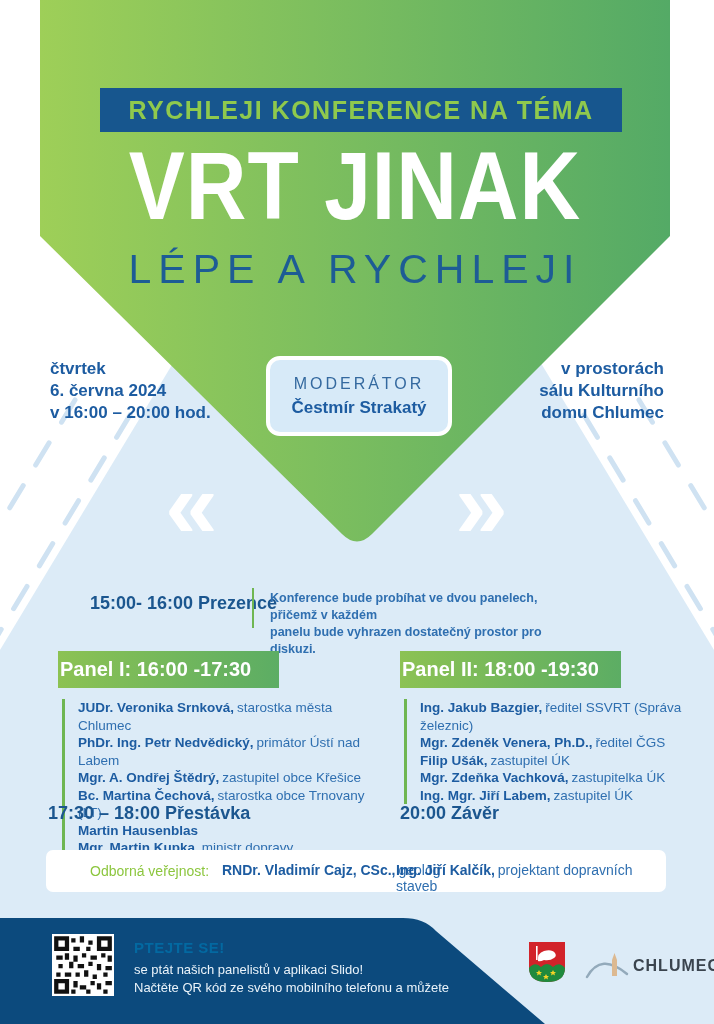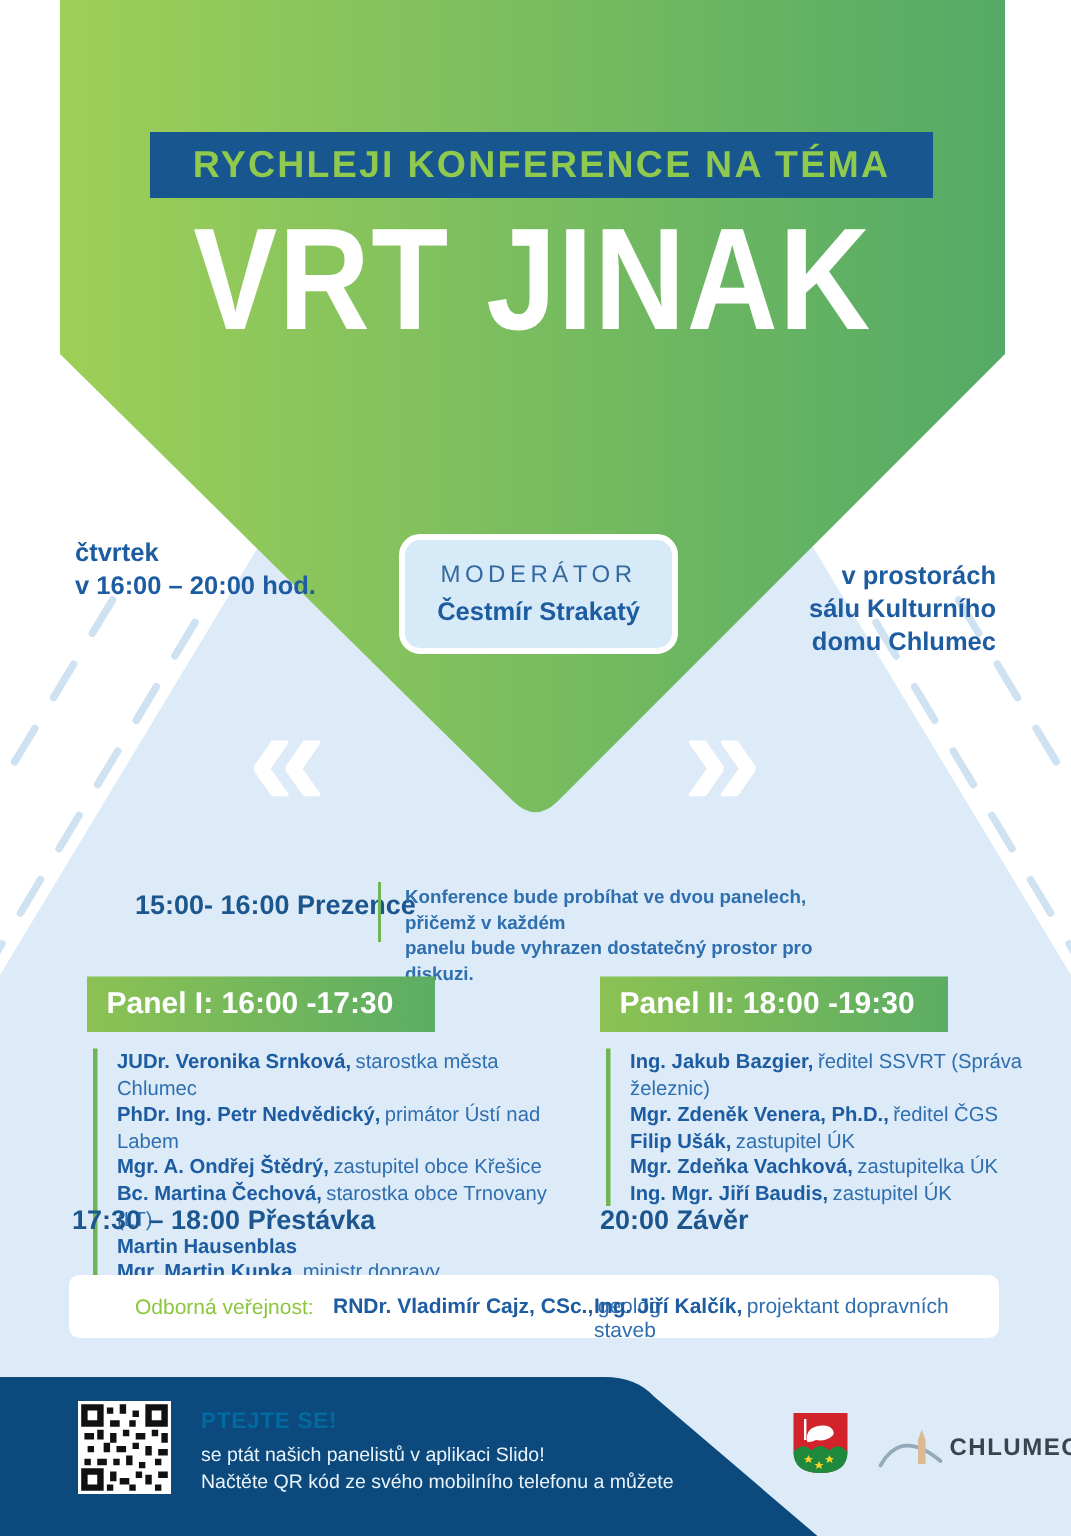--- a/index.html
+++ b/index.html
@@ -14,38 +14,38 @@
   .kicker{left:100px;top:88px;width:522px;height:44px;background:#17568e;
           display:flex;align-items:center;justify-content:center;
           color:#8fc94d;font-weight:bold;font-size:25px;letter-spacing:1.5px;}
   .title{left:40px;top:136px;width:630px;text-align:center;color:#ffffff;
          font-size:84px;font-weight:800;letter-spacing:1px;transform:scaleY(1.15);transform-origin:50% 50%;line-height:100px;}
   .subtitle{left:40px;top:246px;width:630px;text-align:center;color:#1d5c95;
             font-size:41px;font-weight:400;letter-spacing:7px;}
 
   
   .date-block{left:50px;top:358px;width:190px;color:#1d5ca1;font-weight:bold;font-size:17px;line-height:22px;}
-  .venue-block{left:466px;top:358px;width:198px;text-align:right;color:#1d5ca1;font-weight:bold;font-size:17px;line-height:22px;margin-top:15px;}
+  .venue-block{left:466px;top:358px;width:198px;text-align:right;color:#1d5ca1;font-weight:bold;font-size:17px;line-height:22px;}
   .moderator-box{left:266px;top:356px;width:178px;height:72px;background:#d7eaf8;
                  border:4px solid #ffffff;border-radius:14px;
                  display:flex;flex-direction:column;align-items:center;justify-content:center;gap:5px;}
   .moderator-label{color:#34699f;font-size:16px;letter-spacing:3px;}
   .moderator-name{color:#1d5ca1;font-size:17px;font-weight:bold;}
 
   .chevron{color:#ffffff;font-size:95px;font-weight:bold;line-height:95px;}
   .chev-left{left:165px;top:458px;}
   .chev-right{left:455px;top:458px;}
 
   
   .prezence-title{left:90px;top:593px;color:#1b568f;font-weight:bold;font-size:18px;}
   .prezence-divider{left:252px;top:588px;width:2px;height:40px;background:#6fb652;}
   .prezence-note{left:270px;top:590px;width:300px;color:#2f6fb0;font-size:12.5px;line-height:17px;font-weight:bold;}
 
   
-  .panel-header{height:37px;display:flex;align-items:center;padding-left:13px;
+  .panel-header{height:37px;display:flex;align-items:center;padding-left:2px;
                 background:linear-gradient(to right,#8cc253,#5cad64);
                 color:#ffffff;font-weight:bold;font-size:20px;width:219px;}
   .panel1-header{left:58px;top:651px;}
   .panel2-header{left:400px;top:651px;}
   .speaker-list{border-left:3px solid #6fb652;padding-left:13px;font-size:13.5px;line-height:17.5px;}
   .panel1-list{left:62px;top:699px;width:300px;}
   .panel2-list{left:404px;top:699px;width:300px;}
   .spk-name{color:#1d5ca1;font-weight:bold;}
   .spk-role{color:#2f6fb0;margin-left:3px;}
 
@@ -91,23 +91,25 @@
 
     <path d="M40 0 H670 V236 L372 534 Q357 549 342 534 L40 236 Z" fill="url(#gGreen)"></path>
 
     <path d="M0 918 H403 Q424 918 436 931 L545 1024 H0 Z" fill="#0c4a7d"></path>
   </svg>
 
   <div class="abs kicker">
     <span>RYCHLEJI KONFERENCE NA TÉMA</span>
   </div>
   <div class="abs title">VRT JINAK</div>
+  <div class="abs subtitle">LÉPE A RYCHLEJI</div>
 
   <div class="abs date-block">
     <div>čtvrtek</div>
+    <div>6. června 2024</div>
     <div>v 16:00 – 20:00 hod.</div>
   </div>
   <div class="abs moderator-box">
     <div class="moderator-label">MODERÁTOR</div>
     <div class="moderator-name">Čestmír Strakatý</div>
   </div>
   <div class="abs venue-block">
     <div>v prostorách</div>
     <div>sálu Kulturního</div>
     <div>domu Chlumec</div>
@@ -132,21 +134,21 @@
     <div><span class="spk-name">Martin Hausenblas</span><span class="spk-role"></span></div>
     <div><span class="spk-name">Mgr. Martin Kupka,</span><span class="spk-role">ministr dopravy</span></div>
   </div>
 
   <div class="abs panel-header panel2-header">Panel II: 18:00 -19:30</div>
   <div class="abs speaker-list panel2-list">
     <div><span class="spk-name">Ing. Jakub Bazgier,</span><span class="spk-role">ředitel SSVRT (Správa železnic)</span></div>
     <div><span class="spk-name">Mgr. Zdeněk Venera, Ph.D.,</span><span class="spk-role">ředitel ČGS</span></div>
     <div><span class="spk-name">Filip Ušák,</span><span class="spk-role">zastupitel ÚK</span></div>
     <div><span class="spk-name">Mgr. Zdeňka Vachková,</span><span class="spk-role">zastupitelka ÚK</span></div>
-    <div><span class="spk-name">Ing. Mgr. Jiří Baudis,</span><span class="spk-role">zastupitel ÚK</span></div>
+    <div><span class="spk-name">Ing. Mgr. Jiří Labem,</span><span class="spk-role">zastupitel ÚK</span></div>
   </div>
 
   <div class="abs break-label">17:30 – 18:00 Přestávka</div>
   <div class="abs end-label">20:00 Závěr</div>
 
   <div class="abs experts-band">
     <span class="experts-label">Odborná veřejnost:</span>
     <span class="expert-1"><span class="expert-name">RNDr. Vladimír Cajz, CSc.,</span><span class="expert-role">geolog</span></span>
     <span class="expert-2"><span class="expert-name">Ing. Jiří Kalčík,</span><span class="expert-role">projektant dopravních staveb</span></span>
   </div>

